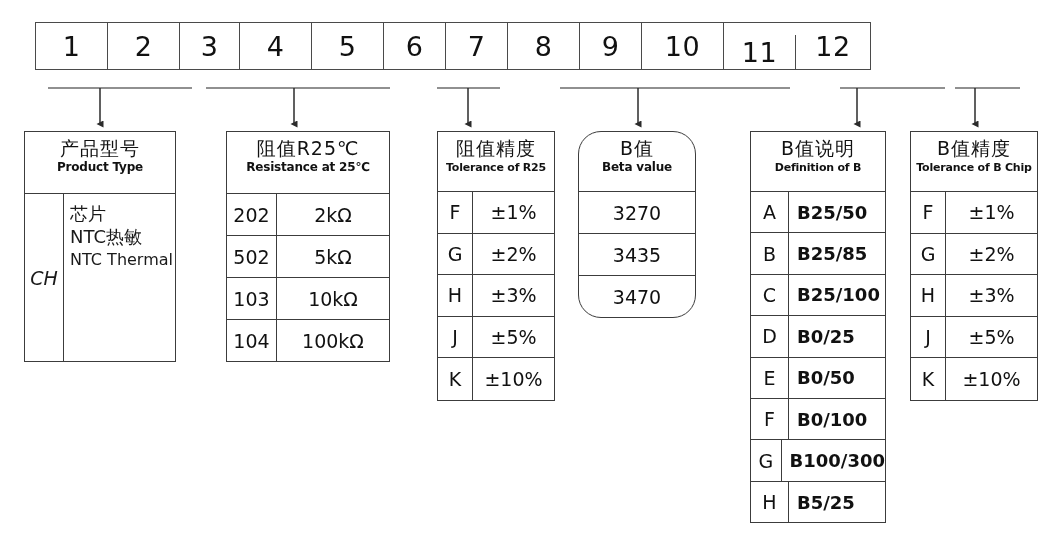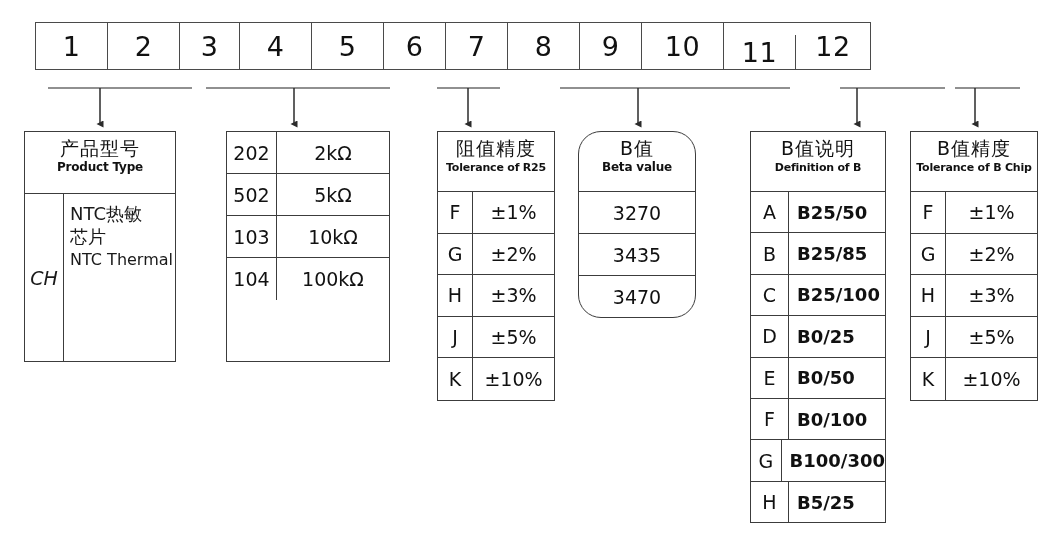--- a/index.html
+++ b/index.html
@@ -203,28 +203,32 @@
   </svg>
 
   <div class="group-box" id="box-product-type" style="left:24px; top:131px; width:152px; height:231px;">
     <div class="gb-head" style="height:62px;">
       <span class="cn">产品型号</span>
       <span class="en">Product Type</span>
     </div>
     <div class="pt-body" style="height:168px;">
       <div class="pt-code" style="width:40px;font-style:italic;">CH</div>
       <div class="pt-desc" id="pt-desc">
+          <span class="l-cn">芯片</span>
           <span class="l-cn">NTC热敏</span>
-          <span class="l-cn">芯片</span>
           <span class="l-en">NTC Thermal</span>
         </div>
     </div>
   </div>
 
   <div class="group-box" id="box-resistance" style="left:226px; top:131px; width:164px; height:231px;">
+    <div class="gb-head" style="height:62px;">
+      <span class="cn">阻值R25℃</span>
+      <span class="en">Resistance at 25℃</span>
+    </div>
     <div class="gb-rows" id="rows-resistance">
         <div class="gb-row" style="height: 42px;">
           <div class="gb-code" style="width: 50px;">202</div>
           <div class="gb-val">2kΩ</div>
         </div>
         <div class="gb-row" style="height: 42px;">
           <div class="gb-code" style="width: 50px;">502</div>
           <div class="gb-val">5kΩ</div>
         </div>
         <div class="gb-row" style="height: 42px;">

